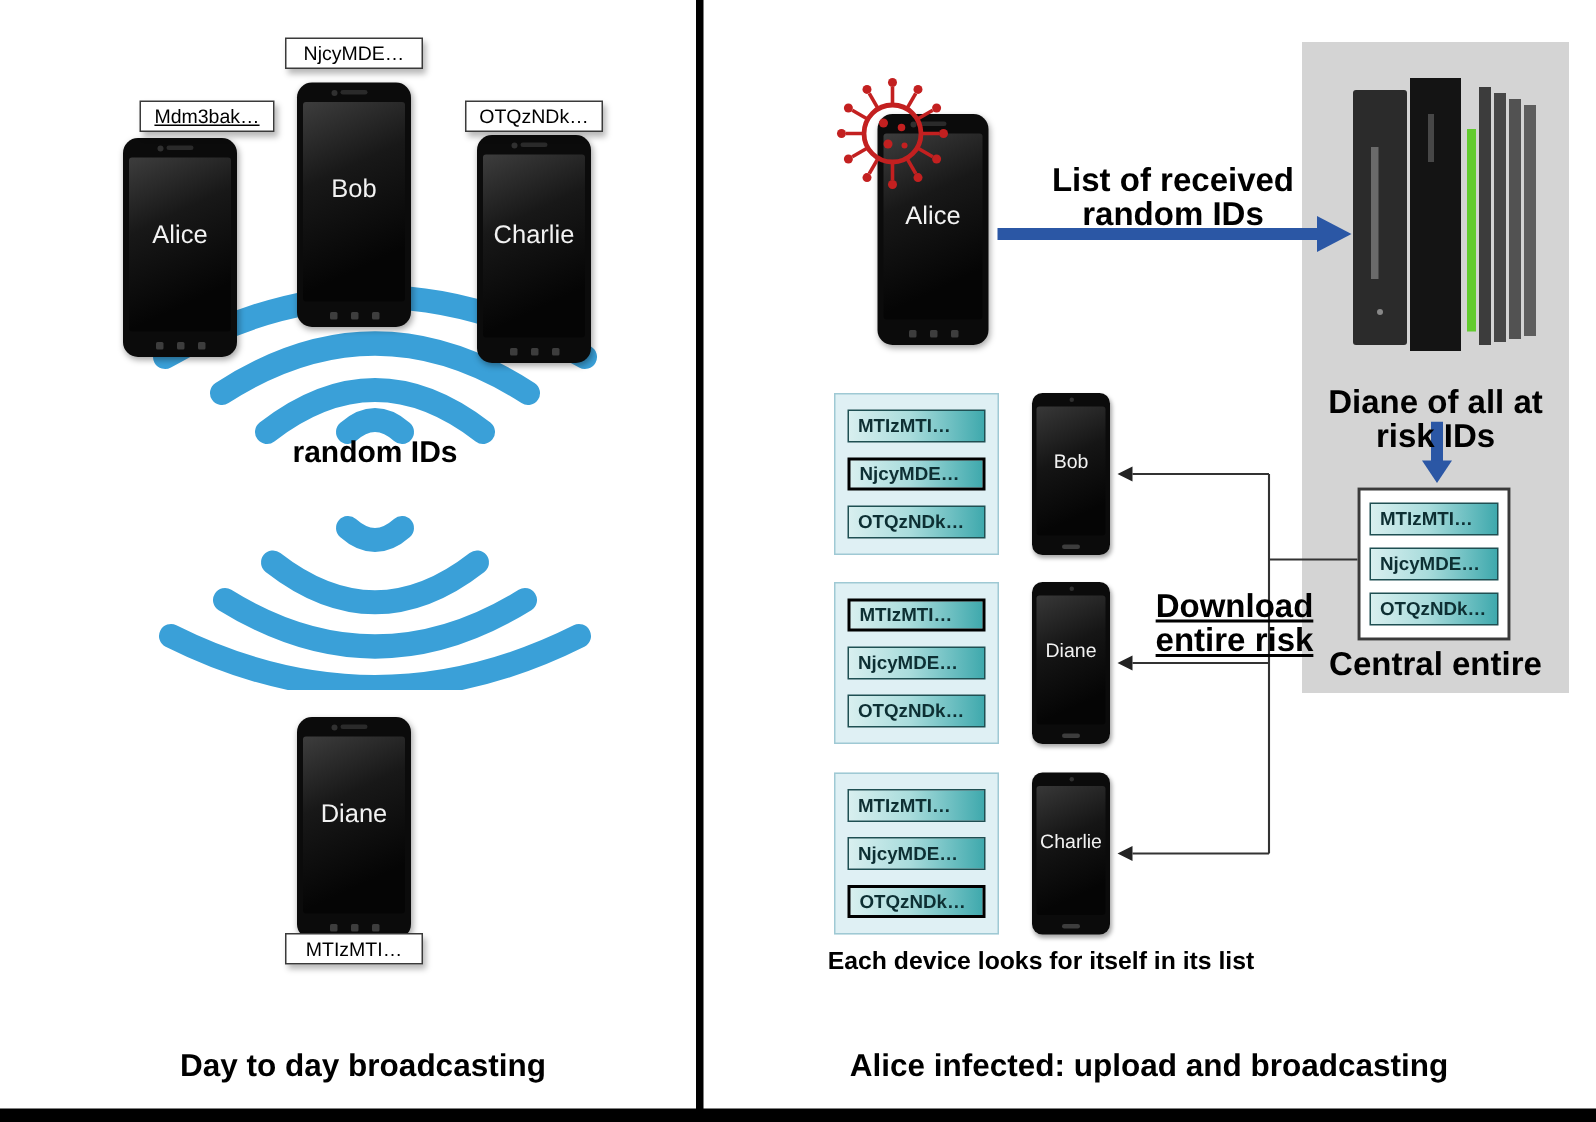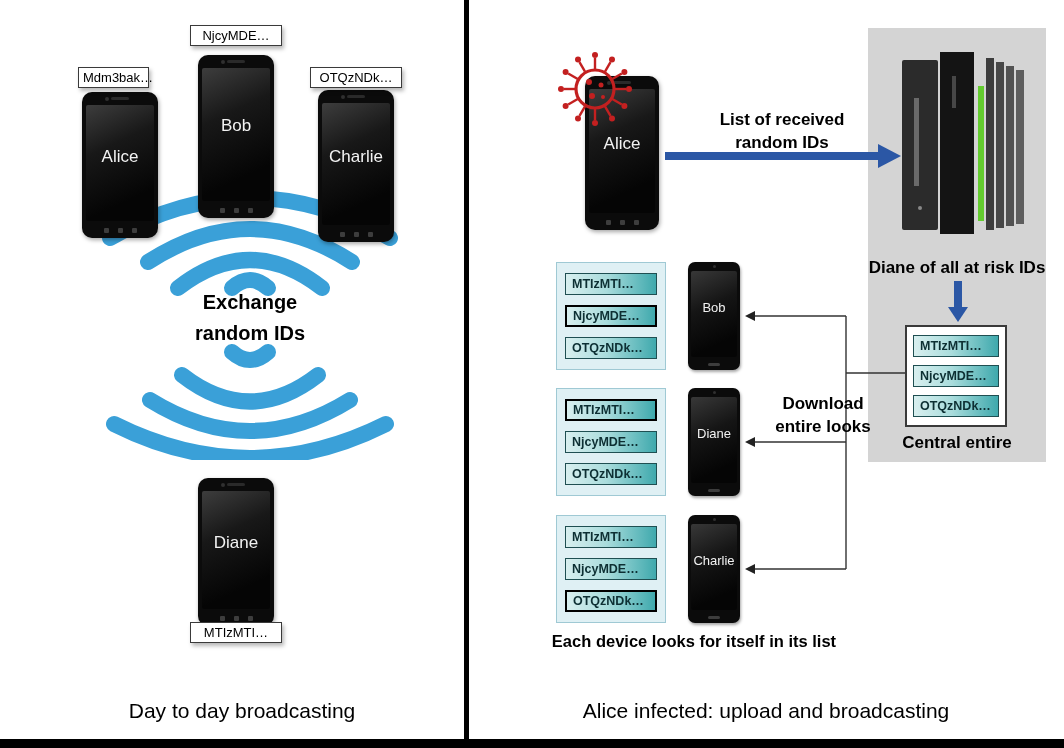--- a/index.html
+++ b/index.html
@@ -39,46 +39,45 @@
   .device-panel{position:absolute;width:110px;height:108px;box-sizing:border-box;
       background:#dff0f4;border:1px solid #9fc9d4;padding:10px 8px;display:flex;
       flex-direction:column;gap:10px;z-index:2;}
 
   .server-box{position:absolute;width:102px;box-sizing:border-box;background:#fff;
       border:2px solid #3a3a3a;padding:8px 6px;display:flex;flex-direction:column;gap:8px;z-index:3;}
 
   
   .gray-panel{position:absolute;background:#d4d4d4;z-index:1;}
   .divider{position:absolute;background:#000;}
-  .title{position:absolute;font-weight:normal;font-size:21px;text-align:center;z-index:5;}
-  .annot{position:absolute;font-weight:bold;font-size:17px;text-align:center;line-height:23px;z-index:5;}
+  .title{position:absolute;font-weight:bold;font-size:21px;text-align:center;z-index:5;}
+  .annot{position:absolute;font-weight:bold;font-size:22px;text-align:center;line-height:23px;z-index:5;}
   svg{display:block;}
 </style>
 </head>
 <body>
 
 <svg class="abs" style="left:60px;top:130px;z-index:1;" width="380" height="330" viewBox="0 0 380 330">
   <g fill="none" stroke="#3AA0D8" stroke-width="16" stroke-linecap="round">
     <path d="M 50 108 Q 190 28 330 108"></path>
     <path d="M 88 132 Q 190 66 292 132"></path>
     <path d="M 118 158 Q 190 102 262 158"></path>
     <path d="M 172 158 Q 190 142 208 158"></path>
     <path d="M 172 222 Q 190 238 208 222"></path>
     <path d="M 122 245 Q 190 298 258 245"></path>
     <path d="M 90 270 Q 190 332 290 270"></path>
     <path d="M 54 294 Q 190 362 326 294"></path>
   </g>
 </svg>
 
 <div class="abs center" style="left:140px;top:287px;width:220px;font-size:20px;font-weight:bold;line-height:31px;z-index:4;">
-  <div>Exchange</div>
   <div>random IDs</div>
 </div>
 
-<div class="label-box" style="left:78px;top:67px;width:71px;">Mdm3bak…</div>
+<div class="label-box" style="left:93px;top:67px;width:90px;text-decoration:underline;">Mdm3bak…</div>
 <div class="label-box" style="left:190px;top:25px;width:92px;">NjcyMDE…</div>
 <div class="label-box" style="left:310px;top:67px;width:92px;">OTQzNDk…</div>
 <div class="label-box" style="left:190px;top:622px;width:92px;">MTIzMTI…</div>
 
 <div class="phone-big" style="left:82px;top:92px;width:76px;height:146px;">
   <div class="cam"></div>
   <div class="speaker"></div>
   <div class="screen">
     <span class="pname">Alice</span>
   </div>
@@ -216,23 +215,23 @@
 </svg>
 
 <div class="server-box" style="left:905px;top:325px;">
   <div class="chip">MTIzMTI…</div>
   <div class="chip">NjcyMDE…</div>
   <div class="chip">OTQzNDk…</div>
 </div>
 
 <div class="annot" style="left:874px;top:431px;width:166px;">Central entire</div>
 
-<div class="annot" style="left:768px;top:392px;width:110px;">
+<div class="annot" style="left:768px;top:392px;width:110px;text-decoration:underline;">
   <div>Download</div>
-  <div>entire looks</div>
+  <div>entire risk</div>
 </div>
 
 <svg class="abs" style="left:741px;top:305px;z-index:1;" width="170" height="275" viewBox="0 0 170 275">
   <g stroke="#333" stroke-width="1.4" fill="none">
     <line x1="105" y1="11" x2="105" y2="264"></line>
     <line x1="105" y1="68" x2="166" y2="68"></line>
     <line x1="105" y1="11" x2="14" y2="11"></line>
     <line x1="105" y1="137" x2="14" y2="137"></line>
     <line x1="105" y1="264" x2="14" y2="264"></line>
   </g>

